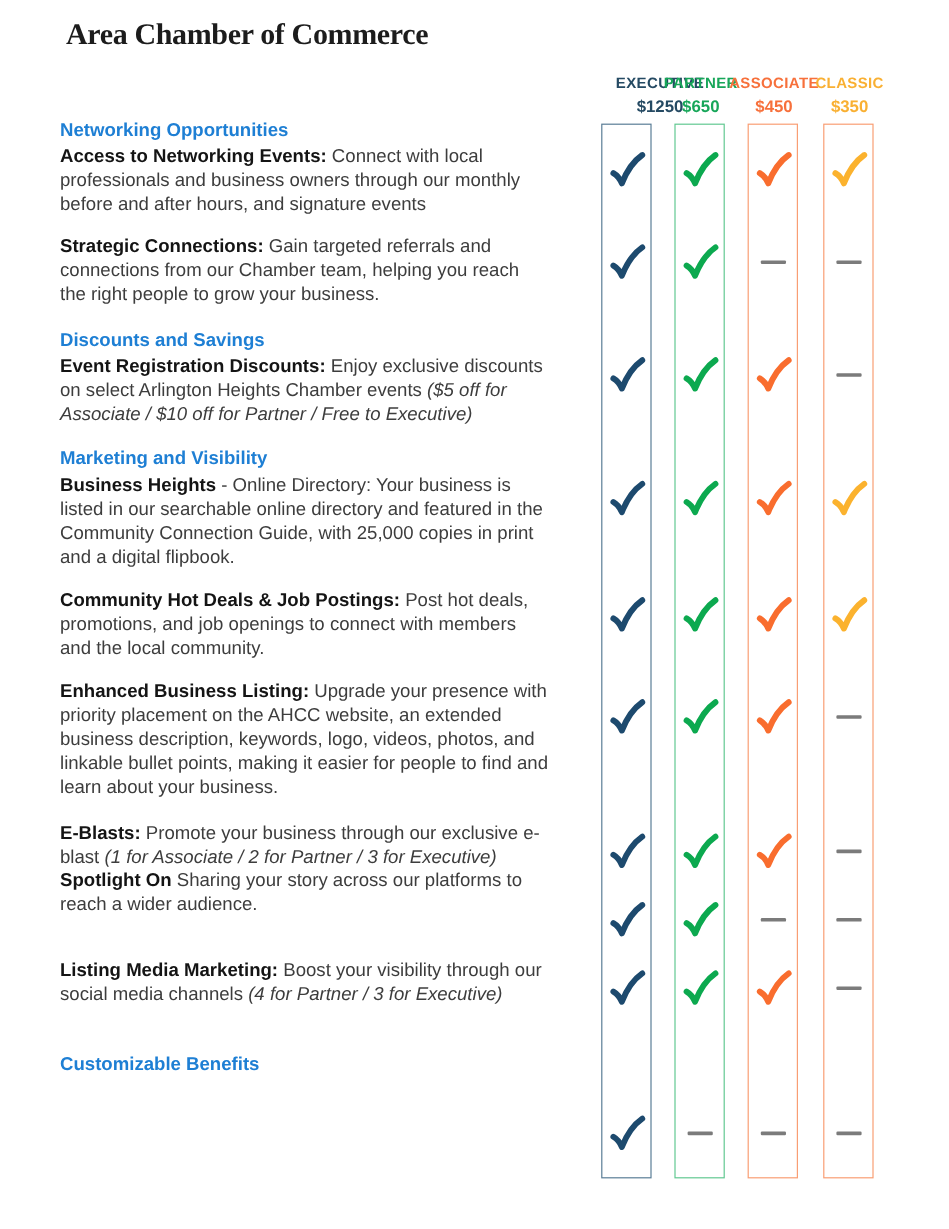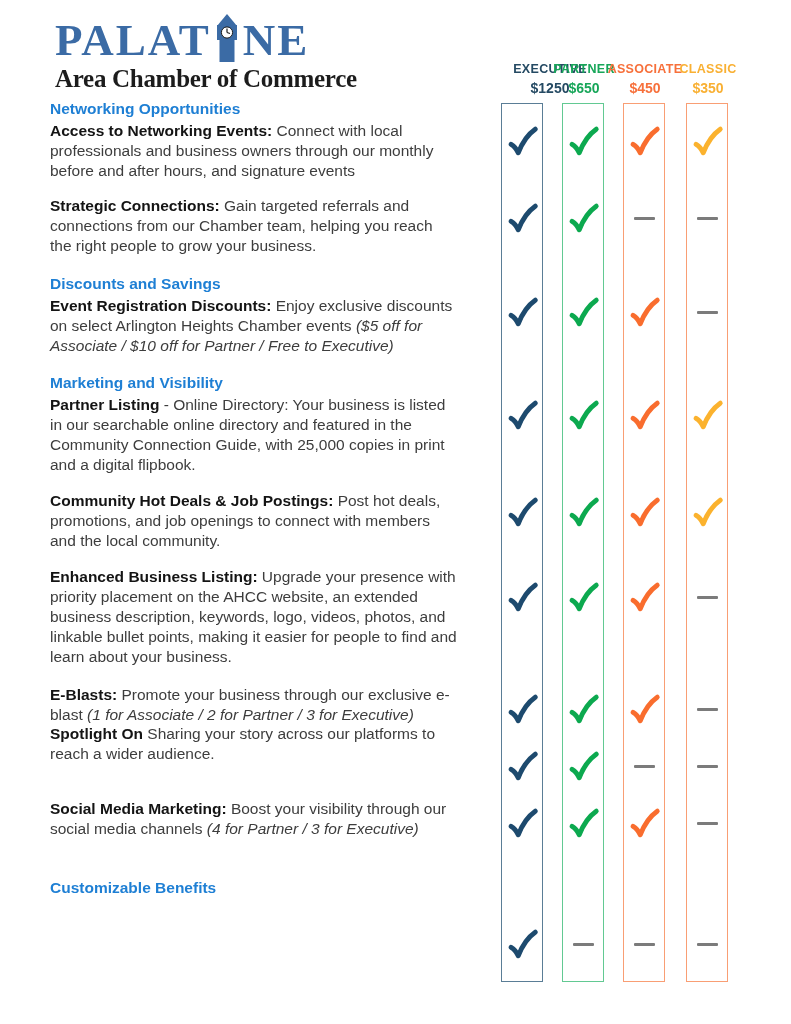--- a/index.html
+++ b/index.html
@@ -36,32 +36,20 @@
   .check-cell{position:absolute;top:0;width:42px;height:36px;display:flex;
               align-items:center;justify-content:center;}
   .dash{width:21px;height:3px;border-radius:1px;}
 </style>
 </head>
 <body>
 
 <div class="page">
 
   <div class="logo">
-    <div class="logo-name">
-      <span>PALAT</span>
-      <svg class="tower" width="26" height="48" viewBox="0 0 26 48">
-        <polygon points="13,0 23,12 3,12" fill="#3b6ba5"></polygon>
-        <rect x="3" y="11" width="20" height="15" fill="#3b6ba5"></rect>
-        <circle cx="13" cy="18.5" r="5.6" fill="#ffffff" stroke="#1c1c1c" stroke-width="1"></circle>
-        <line x1="13" y1="18.5" x2="13" y2="14.5" stroke="#1c1c1c" stroke-width="1.2"></line>
-        <line x1="13" y1="18.5" x2="16" y2="19.5" stroke="#1c1c1c" stroke-width="1.2"></line>
-        <rect x="5.5" y="26" width="15" height="22" fill="#3b6ba5"></rect>
-      </svg>
-      <span>NE</span>
-    </div>
     <div class="logo-subtitle">Area Chamber of Commerce</div>
   </div>
 
   <div class="plan-head" style="left: 504px; color: rgb(37, 74, 99);">
     <div class="plan-name">EXECUTIVE</div>
     <div class="plan-price">$1250</div>
   </div>
   <div class="plan-head" style="left: 538px; color: rgb(23, 166, 89);">
     <div class="plan-name">PARTNER</div>
     <div class="plan-price">$650</div>
@@ -92,41 +80,41 @@
 
   <div class="section-heading" style="top:274px">Discounts and Savings</div>
 
   <div class="benefit" style="top:296px">
     <b>Event Registration Discounts:</b><span> Enjoy exclusive discounts on select Arlington Heights Chamber events </span><i>($5 off for Associate / $10 off for Partner / Free to Executive)</i>
   </div>
 
   <div class="section-heading" style="top:373px">Marketing and Visibility</div>
 
   <div class="benefit" style="top:395px">
-    <b>Partner Listing</b><span> - Online Directory: Your business is listed in our searchable online directory and featured in the Community Connection Guide, with 25,000 copies in print and a digital flipbook.</span>
+    <b>Business Heights</b><span> - Online Directory: Your business is listed in our searchable online directory and featured in the Community Connection Guide, with 25,000 copies in print and a digital flipbook.</span>
   </div>
 
   <div class="benefit" style="top:567px">
     <b>Enhanced Business Listing:</b><span> Upgrade your presence with priority placement on the AHCC website, an extended business description, keywords, logo, videos, photos, and linkable bullet points, making it easier for people to find and learn about your business.</span>
   </div>
 
   <div class="benefit" style="top:491px">
     <b>Community Hot Deals &amp; Job Postings:</b><span> Post hot deals, promotions, and job openings to connect with members and the local community.</span>
   </div>
 
   <div class="benefit" style="top:685px">
     <b>E-Blasts:</b><span> Promote your business through our exclusive e-blast </span><i>(1 for Associate / 2 for Partner / 3 for Executive)</i>
   </div>
 
   <div class="benefit" style="top:724px">
     <b>Spotlight On</b><span> Sharing your story across our platforms to reach a wider audience.</span>
   </div>
 
   <div class="benefit" style="top:799px">
-    <b>Social Media Marketing:</b><span> Boost your visibility through our social media channels </span><i>(4 for Partner / 3 for Executive)</i>
+    <b>Listing Media Marketing:</b><span> Boost your visibility through our social media channels </span><i>(4 for Partner / 3 for Executive)</i>
   </div>
 
   <div class="section-heading" style="top:878px">Customizable Benefits</div>
 
 
   <div class="check-row" style="top:123px">
       <div class="check-cell" style="left: 501px;">
         <svg width="34" height="34" viewBox="0 0 36 36">
           <path d="M6.5 21.5 C10 23.5 12.5 27 14 30.5 C18.5 19 25.5 10 32 5.5" fill="none" stroke="#1d4a6e" stroke-width="5.2" stroke-linecap="round" stroke-linejoin="round"></path>
         </svg>

